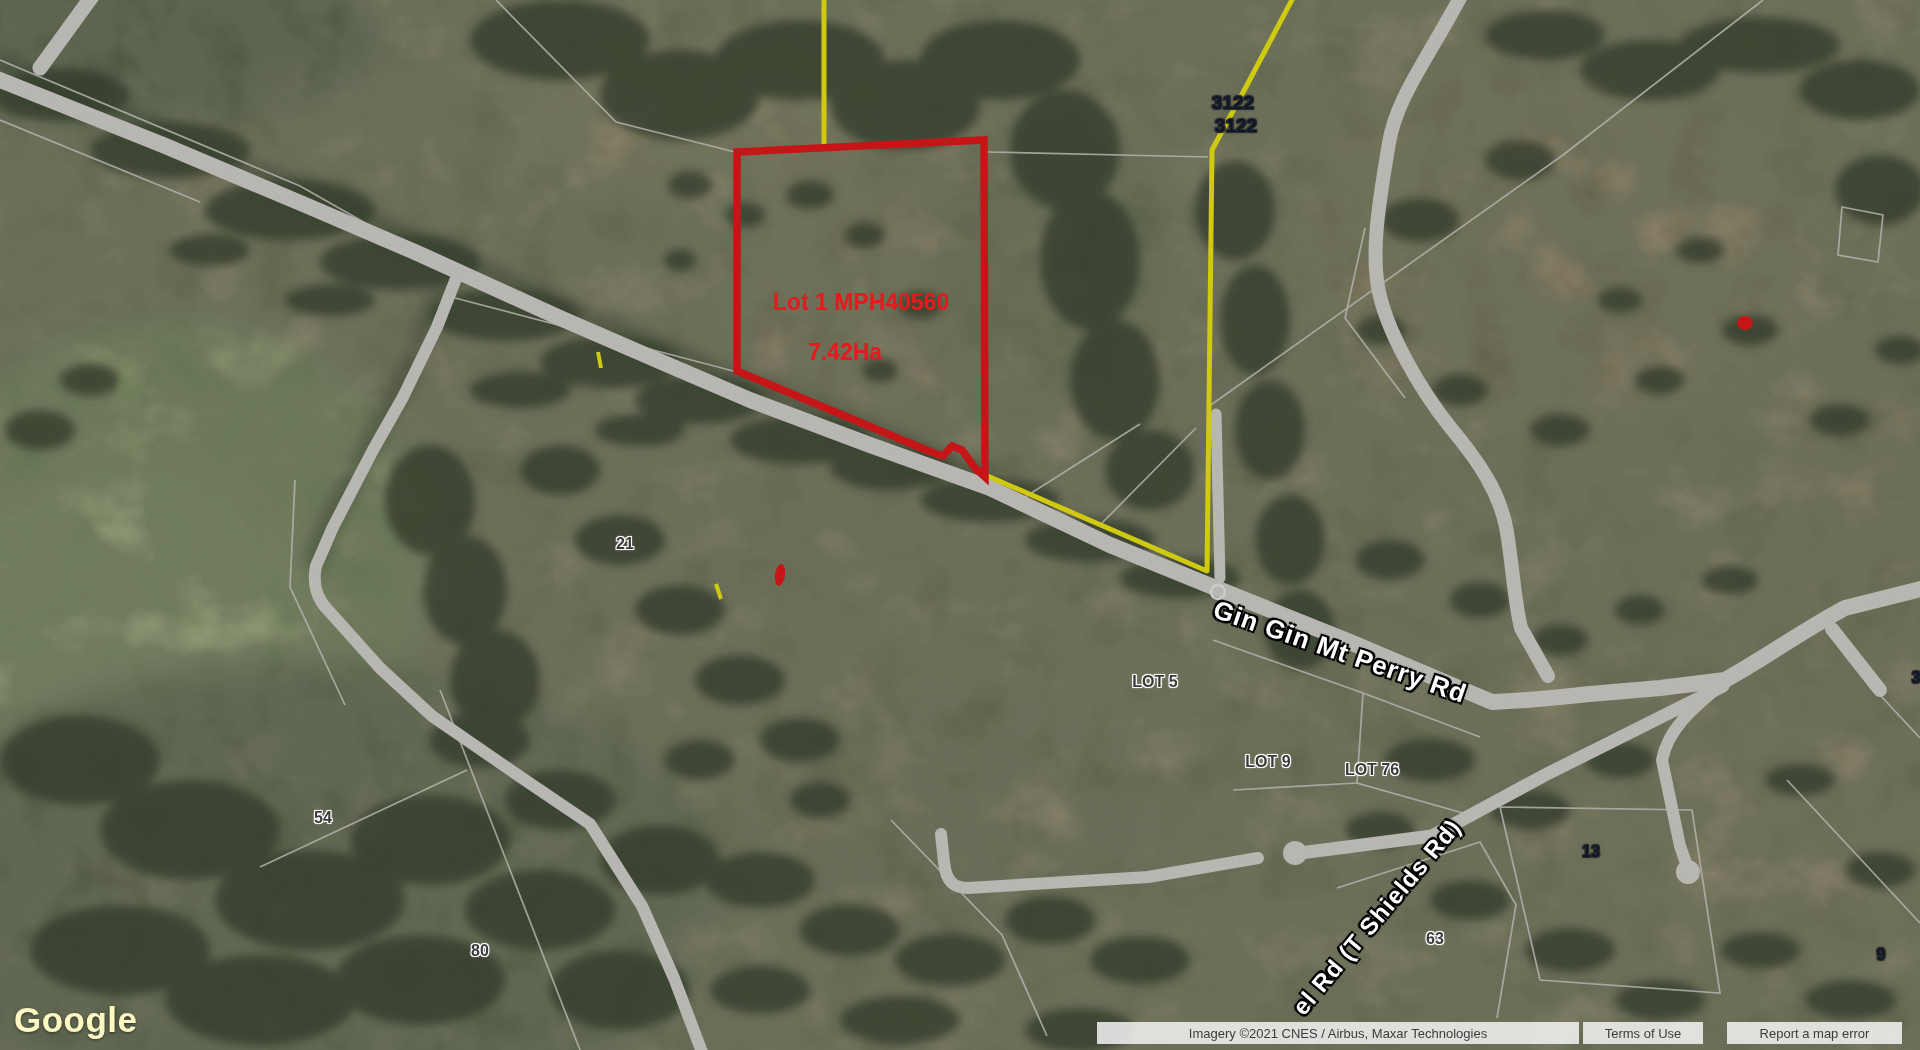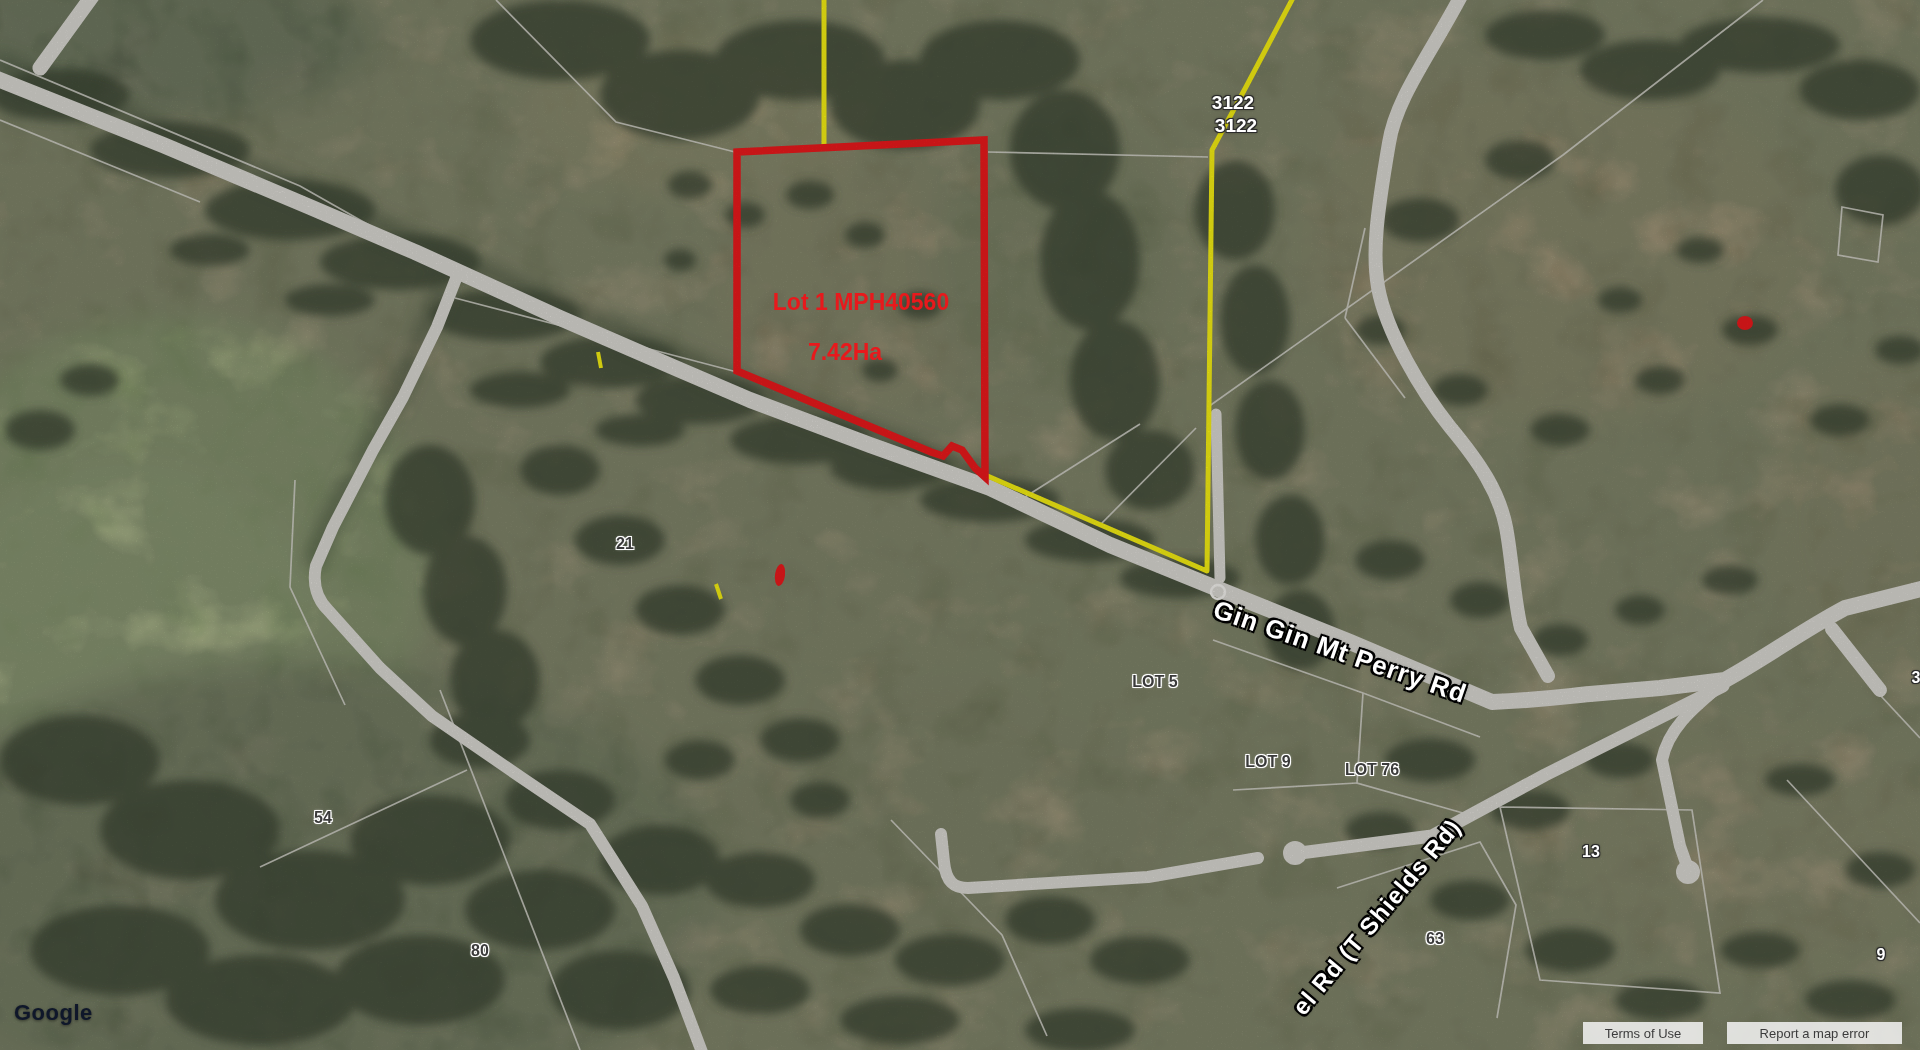--- a/index.html
+++ b/index.html
@@ -5,21 +5,21 @@
   html,body{margin:0;padding:0;background:#222;}
   #stage{position:relative;width:1920px;height:1050px;overflow:hidden;
          font-family:"Liberation Sans",sans-serif;background:#827c60;}
   #stage svg{position:absolute;left:0;top:0;}
 
   
   .lbl{position:absolute;font-weight:bold;font-size:16px;white-space:nowrap;
        transform:translate(-50%,-50%);pointer-events:none;}
   .dk{color:#3b3b3b;
       text-shadow:-1px -1px 0 #fff,1px -1px 0 #fff,-1px 1px 0 #fff,1px 1px 0 #fff,0 0 3px #fff;}
-  .wt{color:#ffffff;
+  .wt{color:#0f172a;
       text-shadow:-1px -1px 0 #2b2b2b,1px -1px 0 #2b2b2b,-1px 1px 0 #2b2b2b,1px 1px 0 #2b2b2b,0 0 3px #111;}
   .redtxt{color:#e8191c;font-size:23px;text-shadow:none;}
   .roadlbl{font-size:26px;color:#fff;letter-spacing:1px;
       text-shadow:-2px -2px 0 #000,2px -2px 0 #000,-2px 2px 0 #000,2px 2px 0 #000,0 0 4px #000;}
 
   #lbl-3122a{left:1233px;top:103px;font-size:19px;}
   #lbl-3122b{left:1236px;top:126px;font-size:19px;}
   #lbl-lot1 {left:861px;top:302px;}
   #lbl-area {left:845px;top:352px;}
   #lbl-21   {left:625px;top:544px;}
@@ -29,22 +29,22 @@
   #lbl-54   {left:323px;top:818px;}
   #lbl-80   {left:480px;top:951px;text-align:right;}
   #lbl-13   {left:1591px;top:852px;}
   #lbl-63   {left:1435px;top:930px;margin-top:9px;}
   #lbl-9    {left:1881px;top:955px;}
   #lbl-3p   {left:1916px;top:678px;}
   #lbl-ggmp {left:1340px;top:652px;transform:translate(-50%,-50%) rotate(19deg);}
   #lbl-tsr  {left:1377px;top:917px;transform:translate(-50%,-50%) rotate(-50deg);font-size:24px;}
 
   
-  #google-logo{position:absolute;left:14px;top:1000px;color:#0f172a;
-      font-size:22px;font-weight:bold;letter-spacing:.5px;
+  #google-logo{position:absolute;left:14px;top:1000px;color:#fef9c3;
+      font-size:35px;font-weight:bold;letter-spacing:.5px;
       text-shadow:0 1px 3px rgba(0,0,0,.5);cursor:pointer;}
 
   
   .attr-box{position:absolute;top:1022px;height:22px;
       background:rgba(245,245,245,.85);color:#3c3c3c;font-size:13px;
       display:flex;align-items:center;justify-content:center;white-space:nowrap;}
   #attr-imagery{left:1097px;width:482px;}
   #attr-terms{left:1583px;width:120px;cursor:pointer;}
   #attr-report{left:1727px;width:175px;cursor:pointer;}
 </style>
@@ -279,16 +279,17 @@
   <div class="lbl wt" id="lbl-13">13</div>
   <div class="lbl dk" id="lbl-63">63</div>
   <div class="lbl wt" id="lbl-9">9</div>
   <div class="lbl wt" id="lbl-3p">3</div>
 
   <div class="lbl roadlbl" id="lbl-ggmp">Gin Gin Mt Perry Rd</div>
   <div class="lbl roadlbl" id="lbl-tsr">el Rd (T Shields Rd)</div>
 
   <div id="google-logo">Google</div>
 
+  <div class="attr-box" id="attr-imagery">Imagery ©2021 CNES / Airbus, Maxar Technologies</div>
   <div class="attr-box" id="attr-terms">Terms of Use</div>
   <div class="attr-box" id="attr-report">Report a map error</div>
 
 </div>
 
 </body></html>

